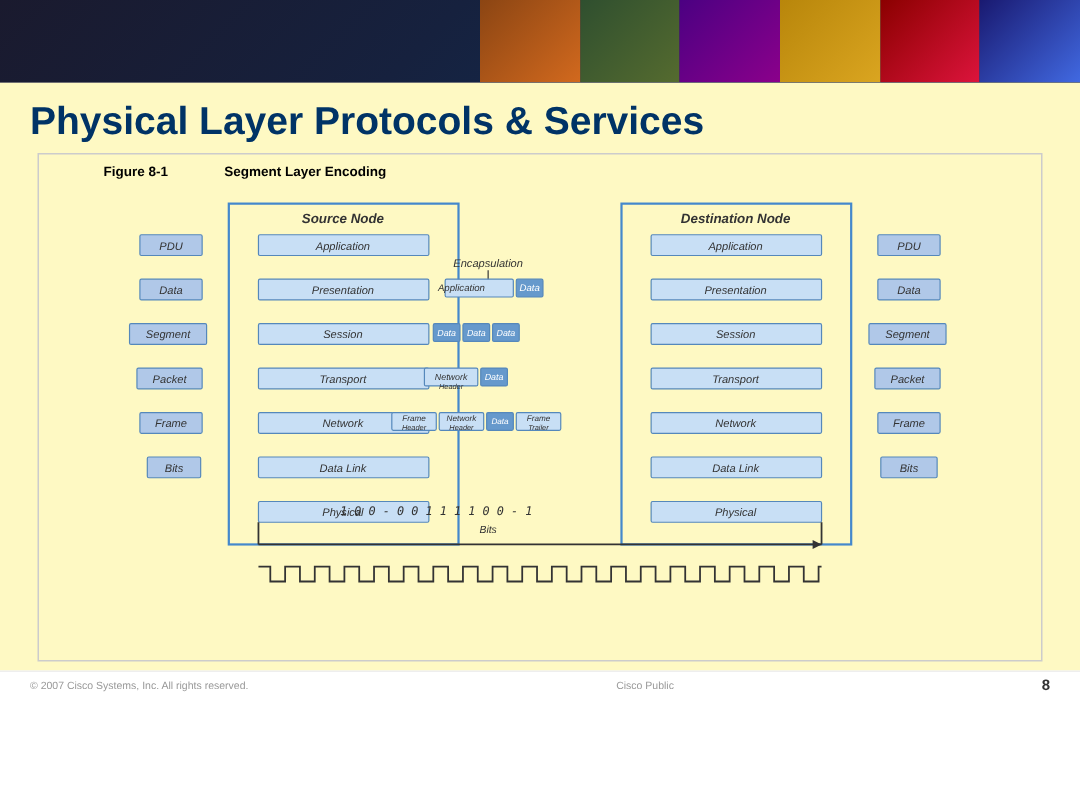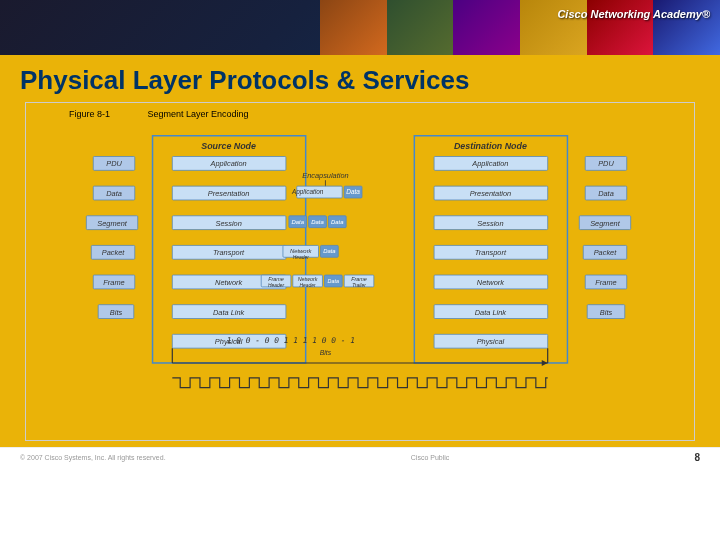--- a/index.html
+++ b/index.html
@@ -62,21 +62,21 @@
       font-size: 11px;
       font-style: italic;
       font-weight: bold;
       z-index: 10;
       text-shadow: 1px 1px 2px rgba(0,0,0,0.8);
     }
 
     
     .content {
       padding: 10px 20px 6px 20px;
-      background: #eab308;
+      background: #fef9c3;
     }
     .page-title {
       font-size: 26px;
       color: #003366;
       font-weight: bold;
       margin-bottom: 6px;
     }
     .description-text {
       font-size: 8.5px;
       color: #333;
@@ -90,21 +90,21 @@
       padding: 6px 8px;
       margin: 0 5px;
     }
     .figure-title {
       font-size: 9px;
       font-weight: bold;
       color: #000;
       margin-bottom: 5px;
     }
     .figure-title span {
-      font-weight: normal;
+      font-weight: bold;
       margin-left: 5px;
       padding-left: 30px;
     }
 
     
     .diagram {
       position: relative;
       width: 100%;
       height: 310px;
       font-style: italic;
@@ -142,21 +142,20 @@
 <div class="header">
   <div class="header-bg"></div>
   <div class="header-photos">
     <div class="photo-block"></div>
     <div class="photo-block"></div>
     <div class="photo-block"></div>
     <div class="photo-block"></div>
     <div class="photo-block"></div>
     <div class="photo-block"></div>
   </div>
-  <div class="academy-text">Cisco Networking Academy®</div>
 </div>
 
 <div class="content">
   <div class="page-title">Physical Layer Protocols &amp; Services</div>
 
   <div class="figure-area">
     <div class="figure-title">
       <span>Figure 8-1</span>
       <span>Segment Layer Encoding</span>
     </div>

